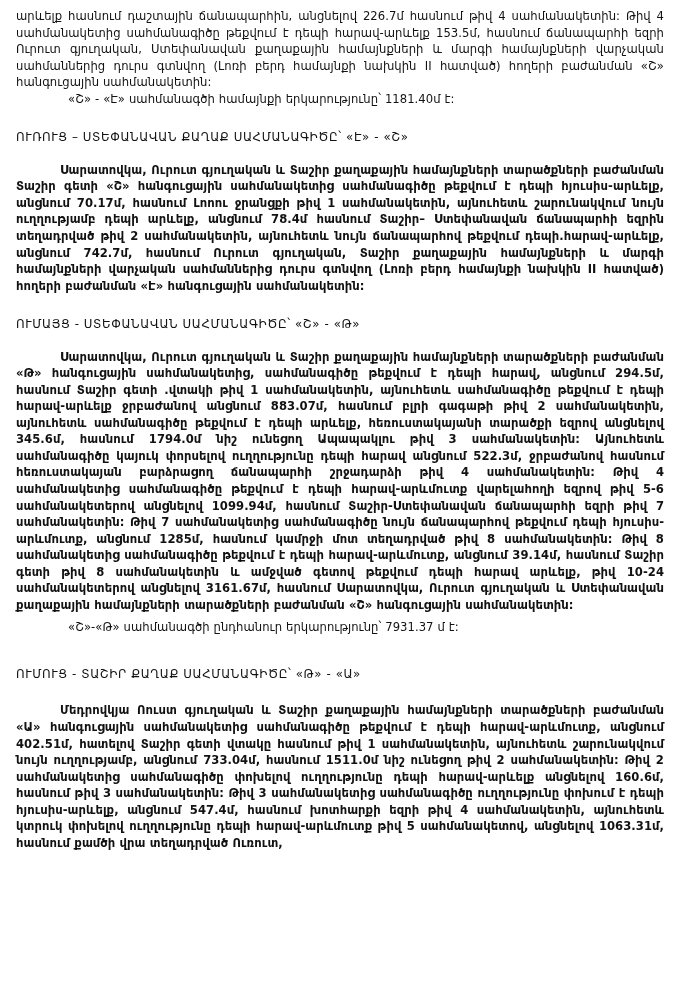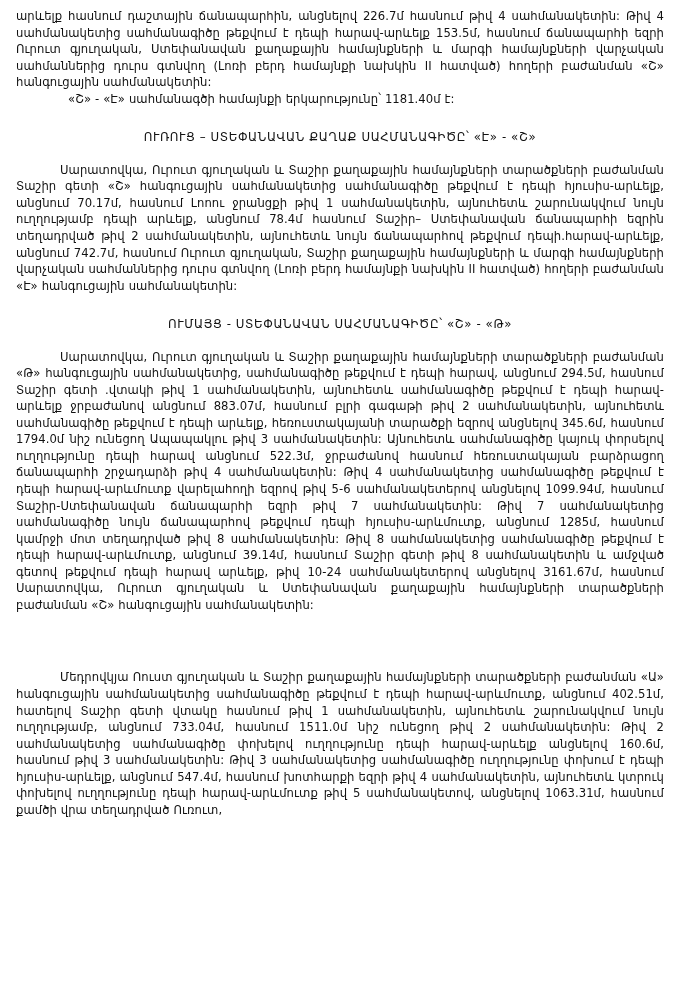--- a/index.html
+++ b/index.html
@@ -25,29 +25,30 @@
     margin: 0;
     font-size: 11.6px;
     line-height: 16.55px;
     text-align: justify;
     text-justify: inter-word;
     letter-spacing: 0.05px;
     word-spacing: 0.2px;
   }
   p.indent {
     text-indent: 44px;
+    font-weight: bold;
   }
   p.indent-small {
     text-indent: 52px;
   }
   h2.heading {
     margin: 0;
     font-size: 11.8px;
     line-height: 16.5px;
-    text-align: center;
+    text-align: left;
     font-weight: normal;
     letter-spacing: 0.6px;
   }
   .sp-6  { height: 6px; }
   .sp-16 { height: 16px; }
   .sp-20 { height: 20px; }
   .sp-22 { height: 22px; }
   .sp-30 { height: 30px; }
 </style>
 </head>
@@ -71,21 +72,23 @@
   <div class="sp-22"></div>
 
   <h2 class="heading">ՈՒՄԱՅՑ - ՍՏԵՓԱՆԱՎԱՆ ՍԱՀՄԱՆԱԳԻԾԸ՝ «Շ» - «Թ»</h2>
 
   <div class="sp-16"></div>
 
   <p class="para indent">Սարատովկա, Ուրուտ գյուղական և Տաշիր քաղաքային համայնքների տարածքների բաժանման «Թ» հանգուցային սահմանակետից, սահմանագիծը թեքվում է դեպի հարավ, անցնում 294.5մ, հասնում Տաշիր գետի .վտակի թիվ 1 սահմանակետին, այնուհետև սահմանագիծը թեքվում է դեպի հարավ-արևելք ջրբաժանով անցնում 883.07մ, հասնում բլրի գագաթի թիվ 2 սահմանակետին, այնուհետև սահմանագիծը թեքվում է դեպի արևելք, հեռուստակայանի տարածքի եզրով անցնելով 345.6մ, հասնում 1794.0մ նիշ ունեցող Ապապակլու թիվ 3 սահմանակետին: Այնուհետև սահմանագիծը կայուկ փորսելով ուղղությունը դեպի հարավ անցնում 522.3մ, ջրբաժանով հասնում հեռուստակայան բարձրացող ճանապարհի շրջադարձի թիվ 4 սահմանակետին: Թիվ 4 սահմանակետից սահմանագիծը թեքվում է դեպի հարավ-արևմուտք վարելահողի եզրով թիվ 5-6 սահմանակետերով անցնելով 1099.94մ, հասնում Տաշիր-Ստեփանավան ճանապարհի եզրի թիվ 7 սահմանակետին: Թիվ 7 սահմանակետից սահմանագիծը նույն ճանապարհով թեքվում դեպի հյուսիս-արևմուտք, անցնում 1285մ, հասնում կամրջի մոտ տեղադրված թիվ 8 սահմանակետին: Թիվ 8 սահմանակետից սահմանագիծը թեքվում է դեպի հարավ-արևմուտք, անցնում 39.14մ, հասնում Տաշիր գետի թիվ 8 սահմանակետին և ամջված գետով թեքվում դեպի հարավ արևելք, թիվ 10-24 սահմանակետերով անցնելով 3161.67մ, հասնում Սարատովկա, Ուրուտ գյուղական և Ստեփանավան քաղաքային համայնքների տարածքների բաժանման «Շ» հանգուցային սահմանակետին:</p>
 
   <div class="sp-6"></div>
 
+  <p class="para indent-small">«Շ»-«Թ» սահմանագծի ընդհանուր երկարությունը՝ 7931.37 մ է:</p>
 
   <div class="sp-30"></div>
 
+  <h2 class="heading">ՈՒՄՈՒՑ - ՏԱՇԻՐ ՔԱՂԱՔ ՍԱՀՄԱՆԱԳԻԾԸ՝ «Թ» - «Ա»</h2>
 
   <div class="sp-20"></div>
 
   <p class="para indent">Մեդրովկյա Ոուստ գյուղական և Տաշիր քաղաքային համայնքների տարածքների բաժանման «Ա» հանգուցային սահմանակետից սահմանագիծը թեքվում է դեպի հարավ-արևմուտք, անցնում 402.51մ, հատելով Տաշիր գետի վտակը հասնում թիվ 1 սահմանակետին, այնուհետև շարունակվում նույն ուղղությամբ, անցնում 733.04մ, հասնում 1511.0մ նիշ ունեցող թիվ 2 սահմանակետին: Թիվ 2 սահմանակետից սահմանագիծը փոխելով ուղղությունը դեպի հարավ-արևելք անցնելով 160.6մ, հասնում թիվ 3 սահմանակետին: Թիվ 3 սահմանակետից սահմանագիծը ուղղությունը փոխում է դեպի հյուսիս-արևելք, անցնում 547.4մ, հասնում խոտհարքի եզրի թիվ 4 սահմանակետին, այնուհետև կտրուկ փոխելով ուղղությունը դեպի հարավ-արևմուտք թիվ 5 սահմանակետով, անցնելով 1063.31մ, հասնում քամծի վրա տեղադրված Ուռուտ,</p>
 
 </div>
 
 </body></html>

